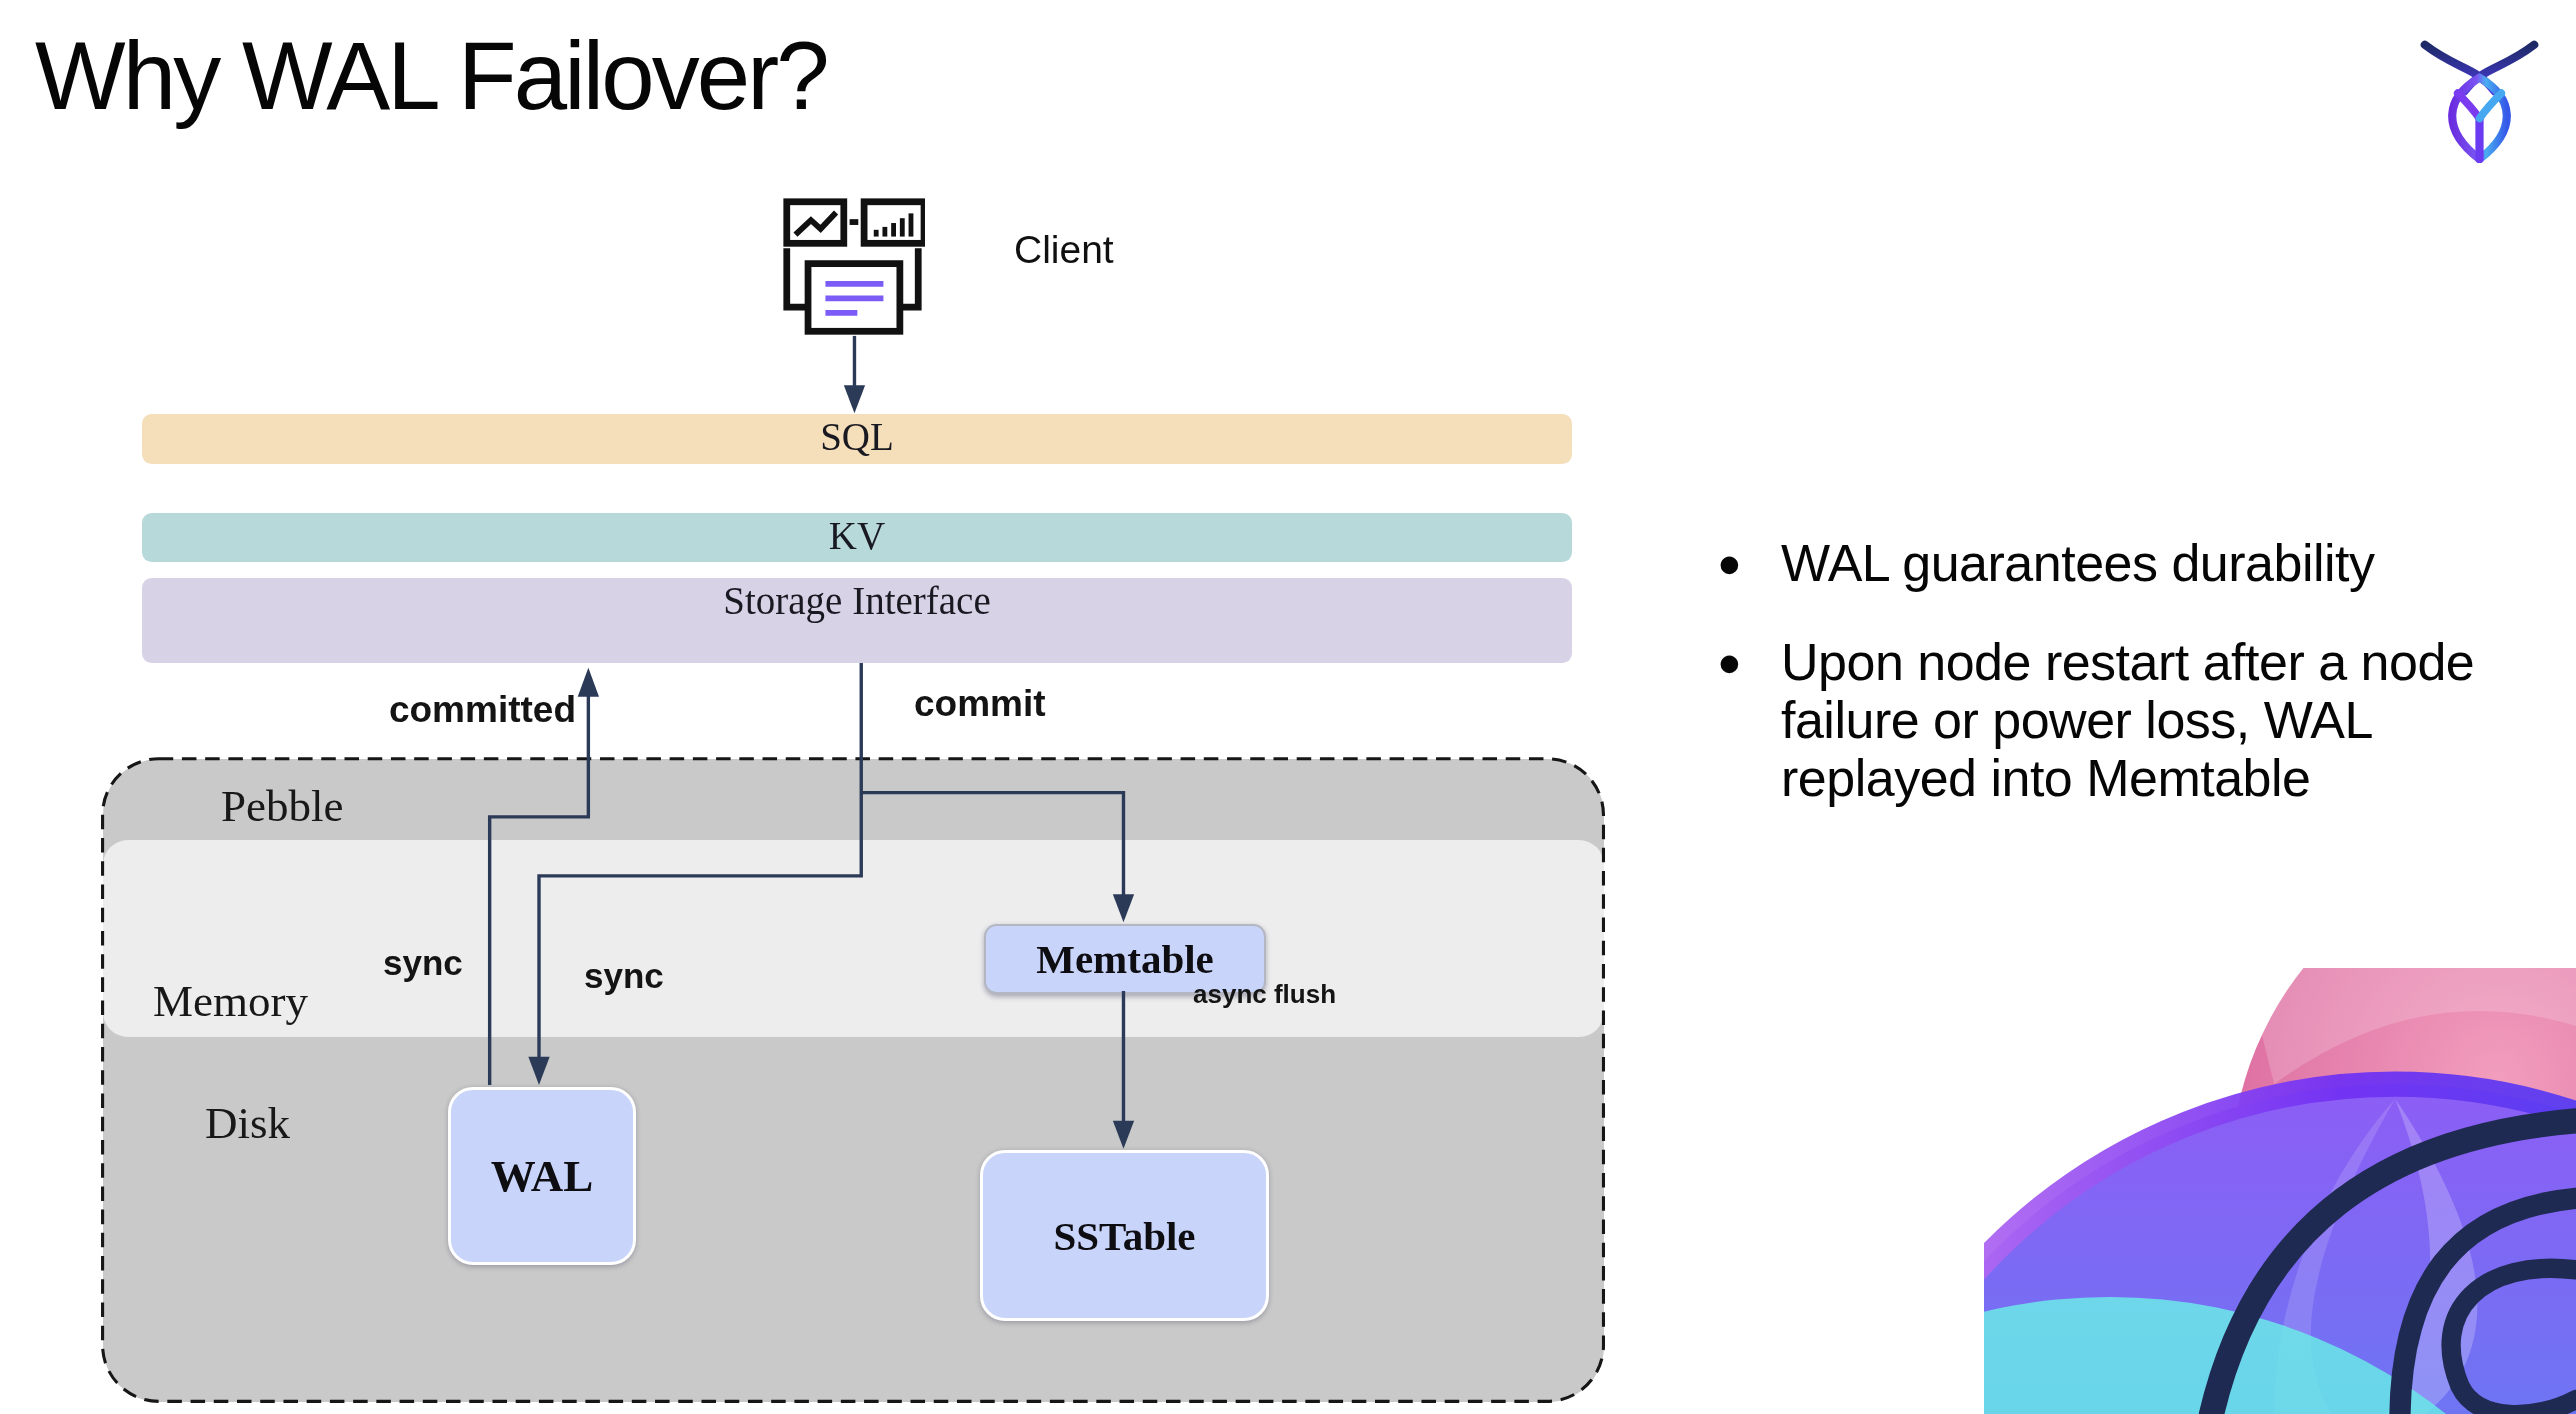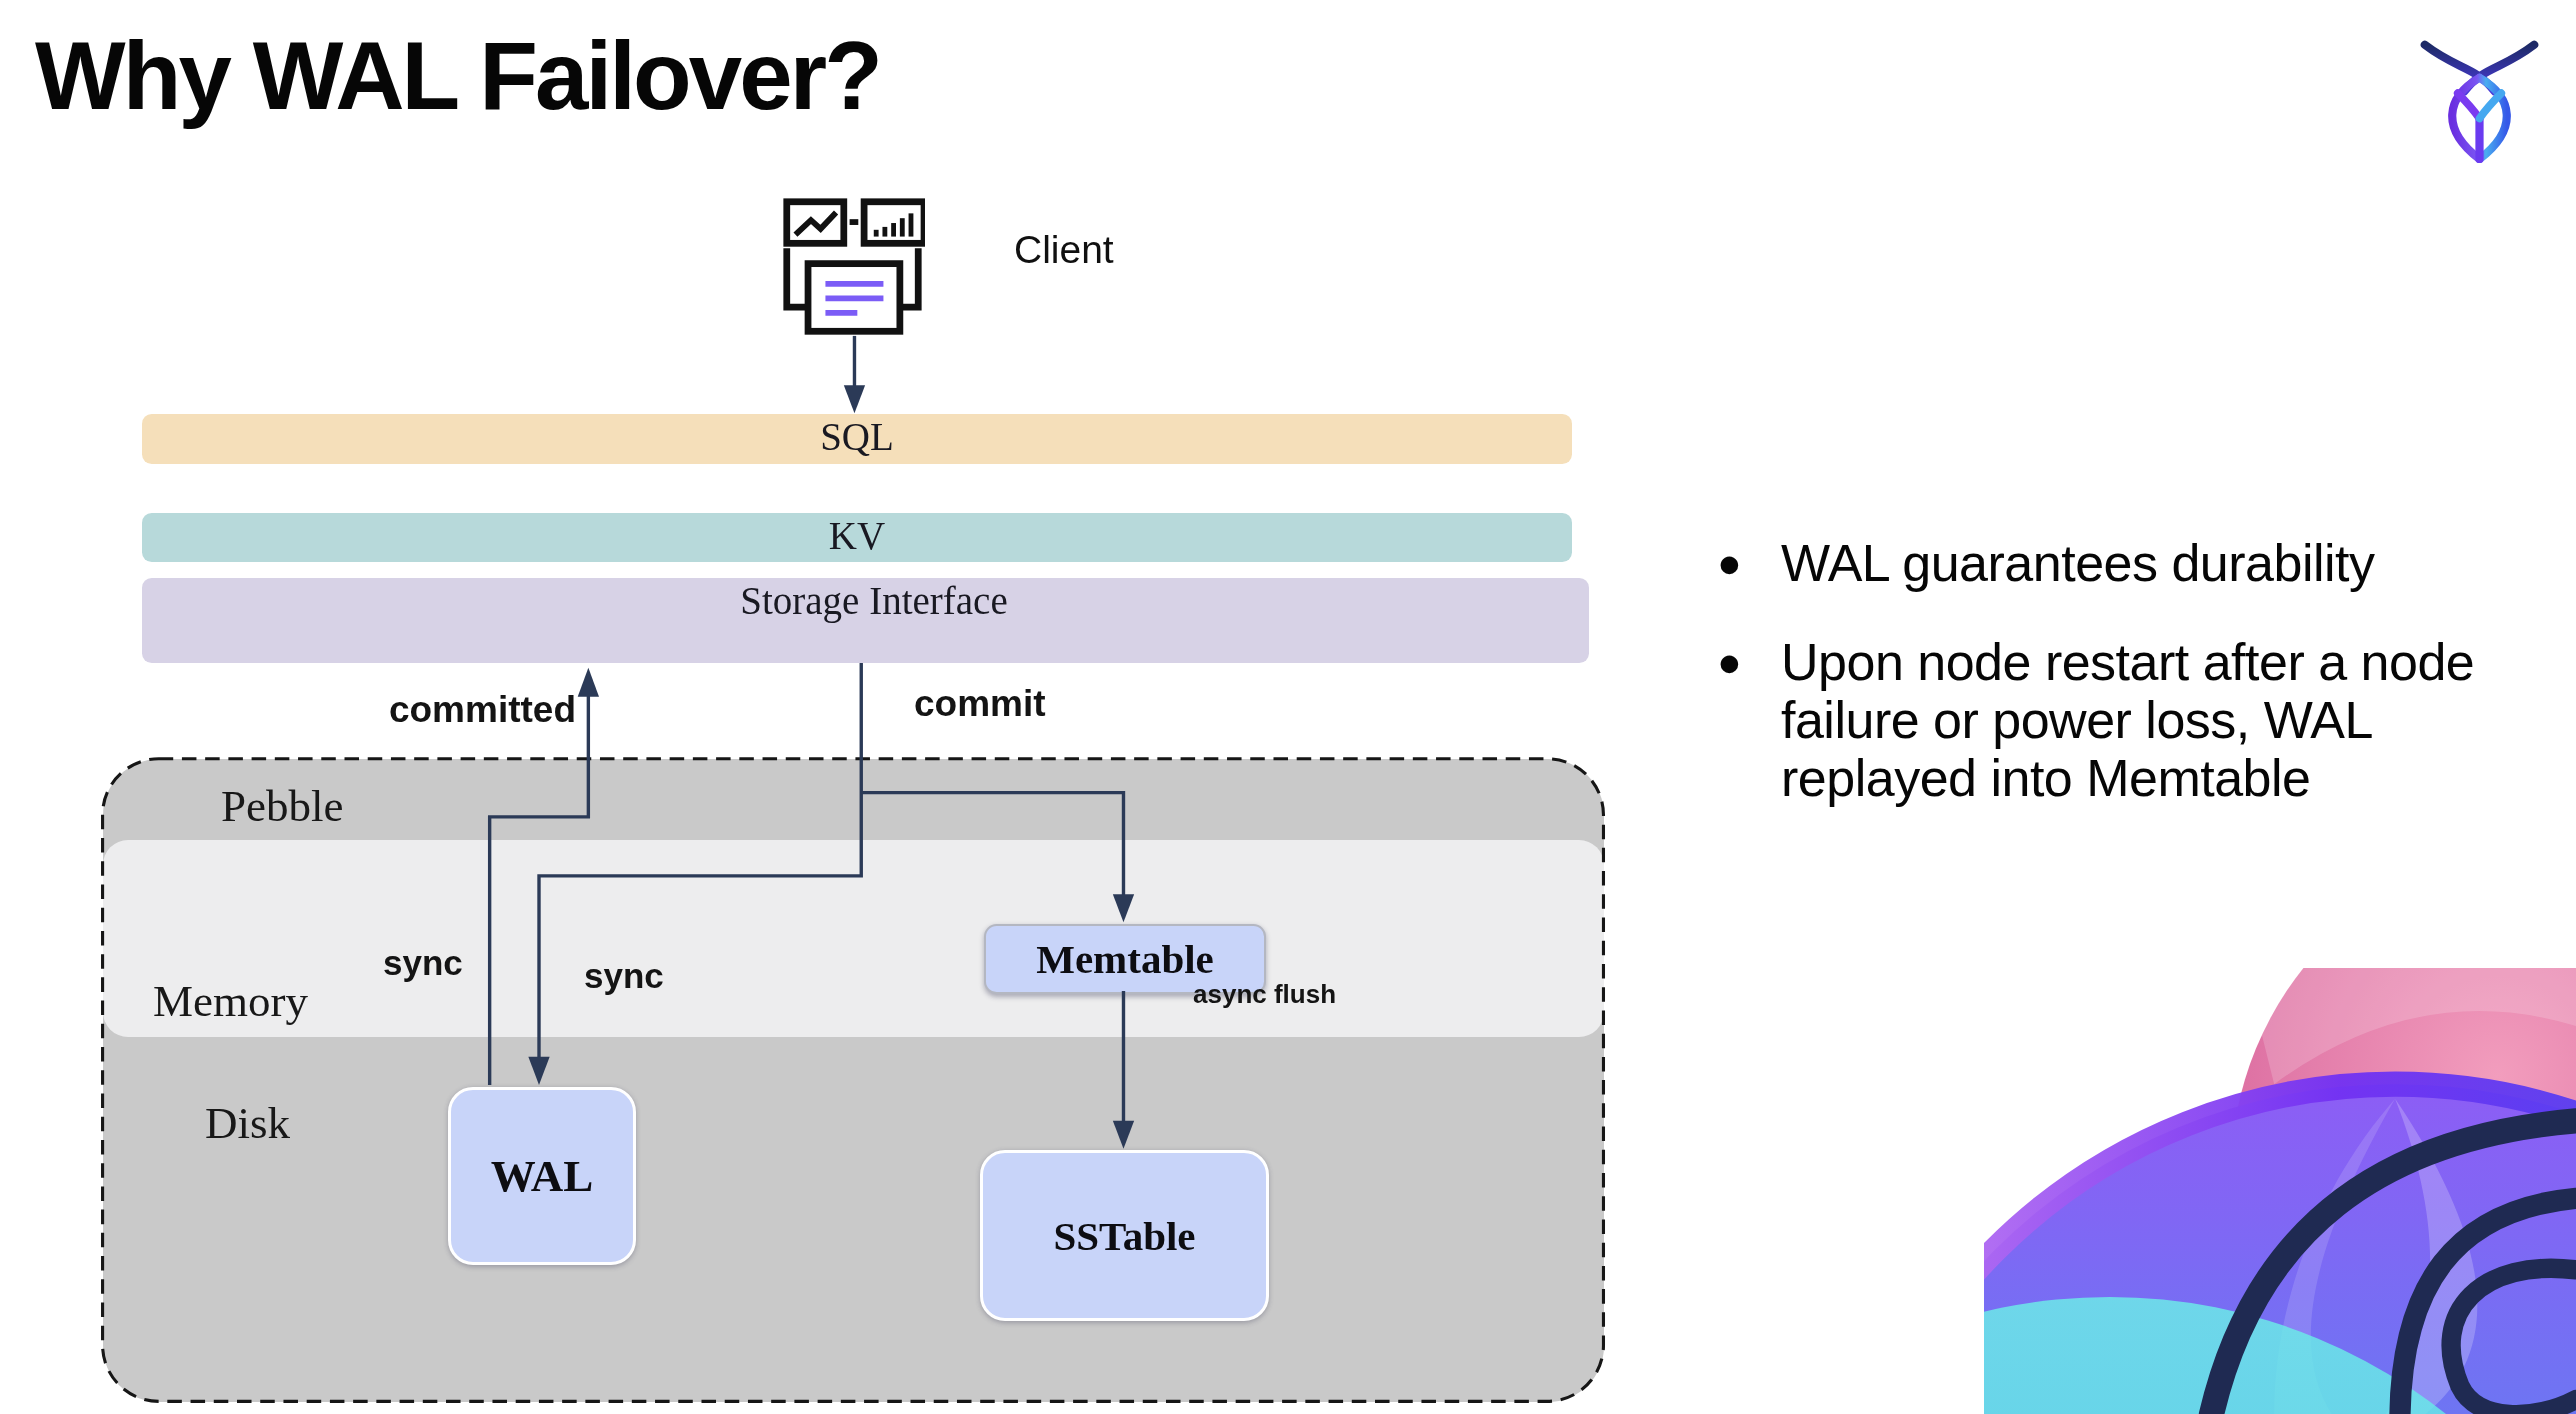--- a/index.html
+++ b/index.html
@@ -1,29 +1,29 @@
 <!DOCTYPE html>
 <html><head>
 <meta charset="utf-8">
 <style>
   html,body{margin:0;padding:0;background:#ffffff;}
   #stage{position:relative;width:2576px;height:1415px;background:#ffffff;overflow:hidden;
          font-family:"Liberation Sans",sans-serif;color:#111;}
   .abs{position:absolute;}
 
   
-  #page-title{left:35px;top:21px;font-size:96px;font-weight:bold;letter-spacing:-2.9px;color:#060606;
+  #page-title{left:35px;top:21px;font-size:96px;font-weight:normal;letter-spacing:-2.9px;color:#060606;
               font-family:"Liberation Sans",sans-serif;white-space:nowrap;}
 
   
   .layer-bar{left:142px;width:1430px;border-radius:9.7px;display:flex;align-items:flex-start;justify-content:center;
              font-family:"Liberation Serif",serif;font-size:39px;color:#191922;z-index:3;}
   #bar-sql{top:414px;height:50px;background:#f5dfba;}
   #bar-kv{top:505px;height:49px;background:#b7d9da;margin-top:8px;}
-  #bar-storage{top:578px;height:85px;background:#d7d2e6;padding-left:17px;}
+  #bar-storage{top:578px;height:85px;background:#d7d2e6;}
 
   
   #pebble-region{left:103px;top:759px;width:1501px;height:643px;background:#c9c9c9;border-radius:56px;z-index:1;}
   #memory-band{left:103px;top:840px;width:1501px;height:197px;background:#ededee;border-radius:25px;z-index:2;}
   .region-label{font-family:"Liberation Serif",serif;font-size:45px;color:#181818;z-index:3;}
   #lbl-pebble{left:221px;top:780px;}
   #lbl-memory{left:153px;top:975px;}
   #lbl-disk{left:205px;top:1097px;}
 
   

